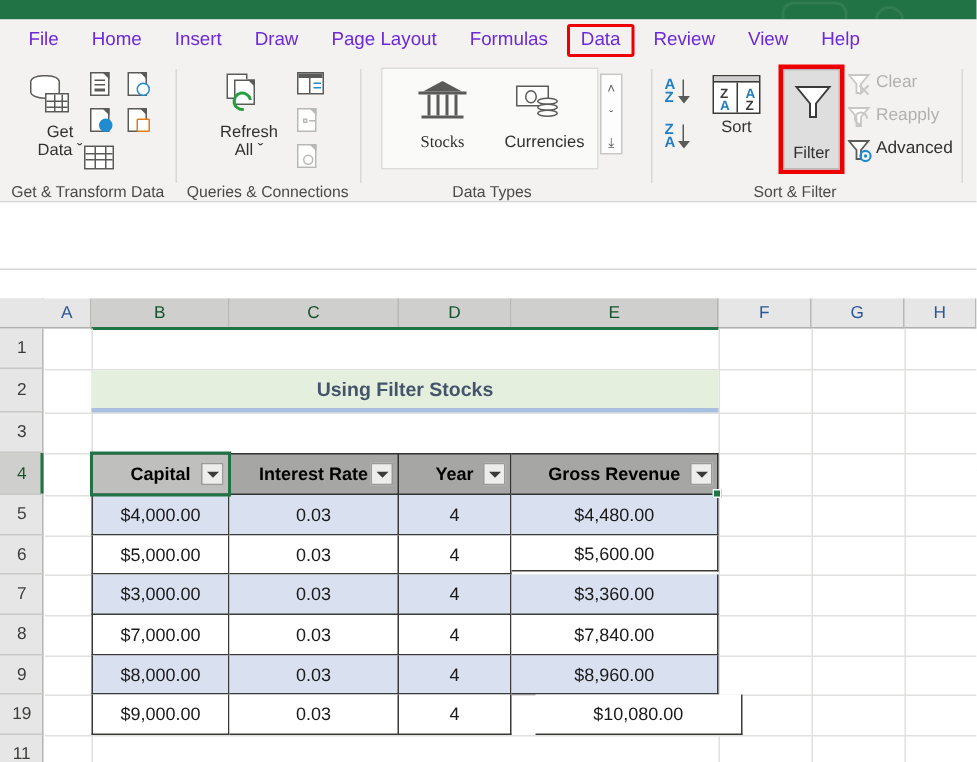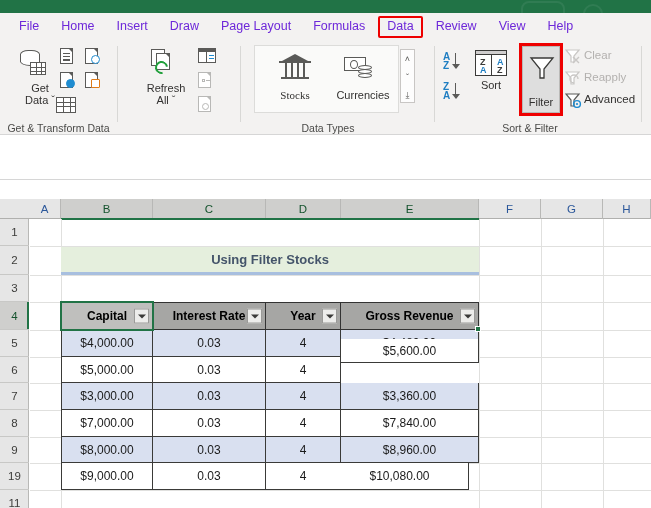--- a/index.html
+++ b/index.html
@@ -411,20 +411,21 @@
         <div style="position:absolute;left:7px;top:7px;width:4px;height:1px;background:#b8b8b6;"></div>
       </div>
     </div>
     <div class="smallicon" style="left:80px; top:56px;">
       <div class="pageico" style="position:relative;border-color:#b8b8b6;">
         <div class="fold" style="border-top-color:#b8b8b6;"></div>
         <div style="position:absolute;right:1px;bottom:1px;width:7px;height:7px;border:1.2px solid #b8b8b6;border-radius:50%;"></div>
       </div>
     </div>
 
+    <div class="glabel">Queries &amp; Connections</div>
   </div>
   <div class="gsep" style="left:240px;"></div>
 
   <div class="rgroup" style="left:248px; width:185px;">
     <div style="position:absolute;left:6px;top:5px;width:145px;height:68px;border:1px solid #dcdcda;background:#fafaf9;"></div>
 
     <div class="bigbtn" style="left:18px; top:11px; width:58px;font-family:Liberation Serif, serif;">
       <div style="position:relative;height:38px;">
         <div class="bank-roof" style="left:16px; top:3px;"></div>
         <div class="bank-col" style="left:19px; top:12px; height:14px;"></div>
@@ -621,39 +622,39 @@
     </div>
 
     <div class="tbl-cell band leftedge" style="left:31px;  top:111px; width:92px;  height:27px;">$4,000.00</div>
     <div class="tbl-cell band" style="left:123px; top:111px; width:113px; height:27px;">0.03</div>
     <div class="tbl-cell band" style="left:236px; top:111px; width:75px;  height:27px;">4</div>
     <div class="tbl-cell band" style="left:311px; top:111px; width:138px; height:27px;">$4,480.00</div>
 
     <div class="tbl-cell leftedge" style="left:31px;  top:138px; width:92px;  height:26px;">$5,000.00</div>
     <div class="tbl-cell" style="left:123px; top:138px; width:113px; height:26px;">0.03</div>
     <div class="tbl-cell" style="left:236px; top:138px; width:75px;  height:26px;">4</div>
-    <div class="tbl-cell" style="left:311px; top:120px; width:138px; height:24px;">$5,600.00</div>
+    <div class="tbl-cell" style="left:311px; top:138px; width:138px; height:24px;">$5,600.00</div>
 
     <div class="tbl-cell band leftedge" style="left:31px;  top:164px; width:92px;  height:27px;">$3,000.00</div>
     <div class="tbl-cell band" style="left:123px; top:164px; width:113px; height:27px;">0.03</div>
     <div class="tbl-cell band" style="left:236px; top:164px; width:75px;  height:27px;">4</div>
     <div class="tbl-cell band" style="left:311px; top:164px; width:138px; height:27px;">$3,360.00</div>
 
     <div class="tbl-cell leftedge" style="left:31px;  top:191px; width:92px;  height:27px;">$7,000.00</div>
     <div class="tbl-cell" style="left:123px; top:191px; width:113px; height:27px;">0.03</div>
     <div class="tbl-cell" style="left:236px; top:191px; width:75px;  height:27px;">4</div>
     <div class="tbl-cell" style="left:311px; top:191px; width:138px; height:27px;">$7,840.00</div>
 
     <div class="tbl-cell band leftedge" style="left:31px;  top:218px; width:92px;  height:26px;">$8,000.00</div>
     <div class="tbl-cell band" style="left:123px; top:218px; width:113px; height:26px;">0.03</div>
     <div class="tbl-cell band" style="left:236px; top:218px; width:75px;  height:26px;">4</div>
     <div class="tbl-cell band" style="left:311px; top:218px; width:138px; height:26px;">$8,960.00</div>
 
     <div class="tbl-cell leftedge" style="left:31px;  top:244px; width:92px;  height:27px;">$9,000.00</div>
     <div class="tbl-cell" style="left:123px; top:244px; width:113px; height:27px;">0.03</div>
     <div class="tbl-cell" style="left:236px; top:244px; width:75px;  height:27px;">4</div>
-    <div class="tbl-cell" style="left:301px; top:244px; width:138px; height:27px;">$10,080.00</div>
+    <div class="tbl-cell" style="left:327px; top:244px; width:138px; height:27px;">$10,080.00</div>
 
     <div id="active-cell-border" style="left:30px; top:82px; width:94px; height:30px;"></div>
     <div id="active-cell-handle" style="left:445px; top:107px;"></div>
   </div>
 
 </div>
 
 </body></html>

